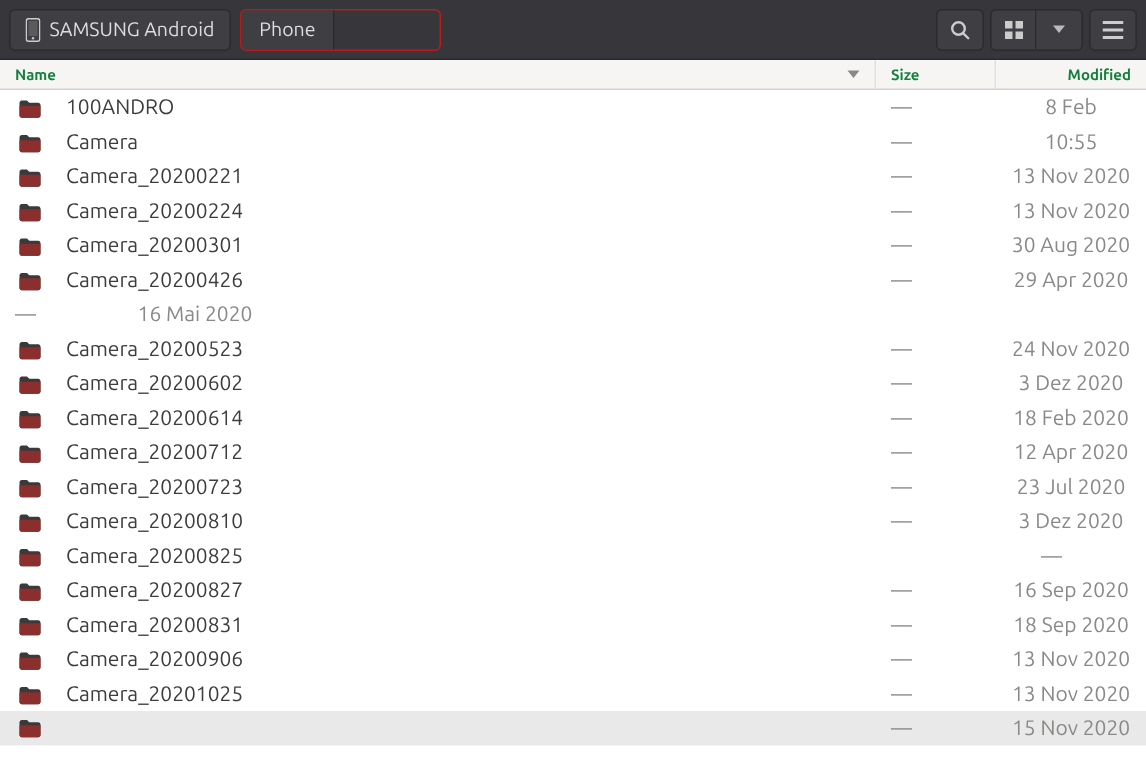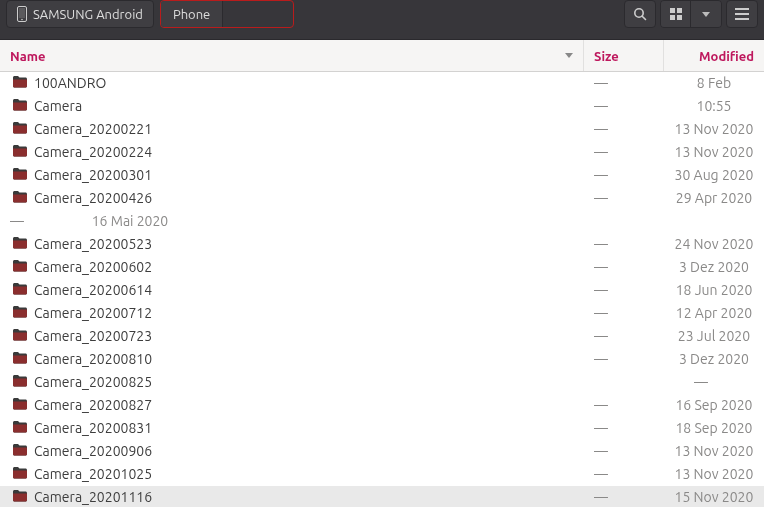--- a/index.html
+++ b/index.html
@@ -9,20 +9,21 @@
     font-family: Ubuntu, "Segoe UI", sans-serif;
     font-size: 14px;
     background: #fff;
     overflow: hidden;
     color: #3d3d3d;
   }
   .toolbar {
     height: 40px;
     background: #37363a;
     display: flex;
+    align-items: center;
     padding: 0 6px;
     gap: 4px;
     border-bottom: 1px solid #2a292d;
   }
   .toolbar .device-btn {
     display: flex;
     align-items: center;
     height: 28px;
     padding: 0 10px;
     background: #3f3e42;
@@ -75,25 +76,25 @@
     display: flex;
     align-items: center;
     justify-content: center;
     background: #3f3e42;
     border-right: 1px solid #2b2a2e;
     color: #ddd;
   }
   .toolbar .icon-group .sub:last-child { border-right: none; }
   .header-row {
     display: flex;
-    height: 32px;
+    height: 20px;
     background: #f6f5f4;
     border-bottom: 1px solid #d3d2d1;
-    color: #be185d;
-    font-size: 13px;
+    color: #15803d;
+    font-size: 10px;
     align-items: stretch;
   }
   .header-row .col {
     display: flex;
     align-items: center;
     padding: 0 10px;
     border-right: 1px solid #e1e0df;
     font-weight: 600;
   }
   .header-row .col.name { flex: 1; justify-content: space-between; }
@@ -108,22 +109,22 @@
     height: 23px;
     align-items: center;
     font-size: 14px;
     color: #3d3d3d;
     border-bottom: 1px solid transparent;
   }
   .row.selected { background: #e9e9e9; }
   .row .c-name {
     flex: 1;
     display: flex;
-    align-items: flex-start;
-    gap: 6px;
+    align-items: flex-end;
+    gap: 16px;
     padding-left: 12px;
     overflow: hidden;
     white-space: nowrap;
   }
   .row .c-size {
     width: 80px;
     padding: 0 10px;
     color: #8a8988;
   }
   .row .c-mod {
@@ -331,21 +332,21 @@
       <div class="c-name">
         <span>
           <svg class="folder-icon" viewBox="0 0 16 13">
             <path d="M1 2.5 C1 1.7 1.7 1 2.5 1 L6 1 L7.5 2.5 L13.5 2.5 C14.3 2.5 15 3.2 15 4 L15 11 C15 11.8 14.3 12.5 13.5 12.5 L2.5 12.5 C1.7 12.5 1 11.8 1 11 Z" fill="#3a3a3a"></path>
             <path d="M1 4.5 L15 4.5 L15 11 C15 11.8 14.3 12.5 13.5 12.5 L2.5 12.5 C1.7 12.5 1 11.8 1 11 Z" fill="#8a2e2e"></path>
           </svg>
         </span>
         <span>Camera_20200614</span>
       </div>
       <div class="c-size">—</div>
-      <div class="c-mod">18 Jun 2020</div>
+      <div class="c-mod">18 Feb 2020</div>
     </div>
     <div class="row">
       <div class="c-name">
         <span>
           <svg class="folder-icon" viewBox="0 0 16 13">
             <path d="M1 2.5 C1 1.7 1.7 1 2.5 1 L6 1 L7.5 2.5 L13.5 2.5 C14.3 2.5 15 3.2 15 4 L15 11 C15 11.8 14.3 12.5 13.5 12.5 L2.5 12.5 C1.7 12.5 1 11.8 1 11 Z" fill="#3a3a3a"></path>
             <path d="M1 4.5 L15 4.5 L15 11 C15 11.8 14.3 12.5 13.5 12.5 L2.5 12.5 C1.7 12.5 1 11.8 1 11 Z" fill="#8a2e2e"></path>
           </svg>
         </span>
         <span>Camera_20200712</span>
@@ -444,18 +445,17 @@
       <div class="c-mod">13 Nov 2020</div>
     </div>
     <div class="row selected">
       <div class="c-name">
         <span>
           <svg class="folder-icon" viewBox="0 0 16 13">
             <path d="M1 2.5 C1 1.7 1.7 1 2.5 1 L6 1 L7.5 2.5 L13.5 2.5 C14.3 2.5 15 3.2 15 4 L15 11 C15 11.8 14.3 12.5 13.5 12.5 L2.5 12.5 C1.7 12.5 1 11.8 1 11 Z" fill="#3a3a3a"></path>
             <path d="M1 4.5 L15 4.5 L15 11 C15 11.8 14.3 12.5 13.5 12.5 L2.5 12.5 C1.7 12.5 1 11.8 1 11 Z" fill="#8a2e2e"></path>
           </svg>
         </span>
-        <span>Camera_20201116</span>
       </div>
       <div class="c-size">—</div>
       <div class="c-mod">15 Nov 2020</div>
     </div>
   </div>
 
 </body></html>

